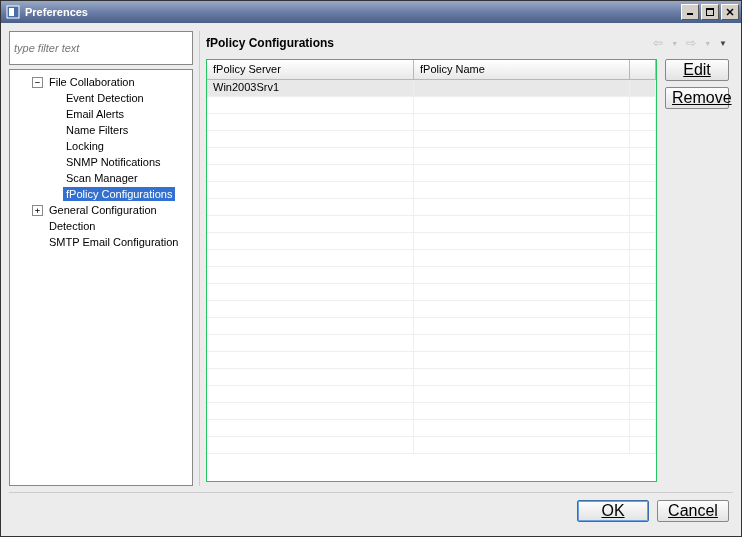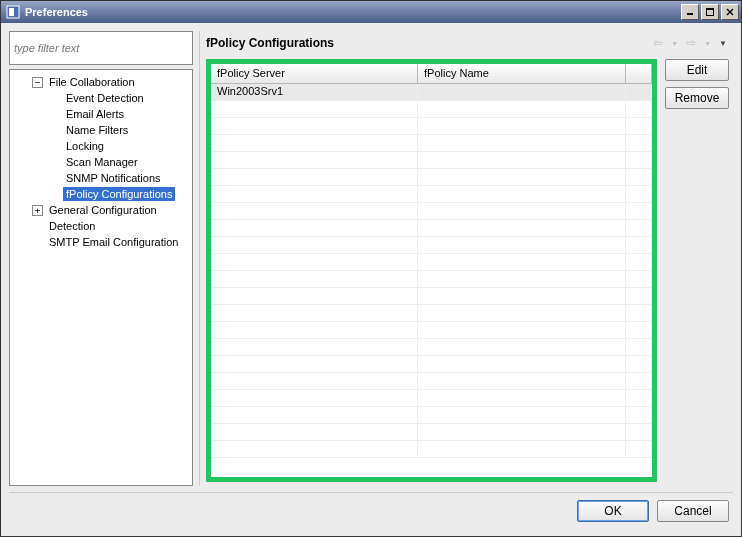--- a/index.html
+++ b/index.html
@@ -132,21 +132,21 @@
   }
   .arrow-btn.dark { color: #444; }
   .page-body {
     flex: 1;
     display: flex;
     gap: 8px;
     padding: 4px;
   }
   .table-wrap {
     flex: 1;
-    border: 5px solid #22c55e;
+    border: 1px solid #22c55e;
     background: #fff;
     display: flex;
     flex-direction: column;
     overflow: hidden;
   }
   .grid-header {
     display: flex;
     background: linear-gradient(to bottom, #fff, #e8e8e8);
     border-bottom: 1px solid #b8b8b8;
     height: 20px;
@@ -169,23 +169,24 @@
   .grid-row .cell {
     padding: 1px 6px;
     border-right: 1px solid #eee;
   }
   .side-buttons { width: 64px; display: flex; flex-direction: column; gap: 6px; }
   .btn {
     height: 22px;
     border: 1px solid #888;
     background: linear-gradient(to bottom, #fdfdfd, #e3e3e3);
     font-family: inherit;
-    font-size: 12px;
+    font-size: 16px;
     cursor: default;
     border-radius: 2px;
+    text-decoration: underline;
   }
   .bottom-buttons {
     height: 36px;
     border-top: 1px solid #ccc;
     margin-top: 6px;
     display: flex;
     justify-content: flex-end;
     align-items: center;
     gap: 8px;
     padding-right: 4px;
@@ -257,27 +258,27 @@
           <div class="tree-node">
             <span class="tree-spacer"></span>
               <span class="tree-spacer"></span>
               <span class="tree-line"></span>
             <span class="tree-label">Locking</span>
           </div>
           <div class="tree-node">
             <span class="tree-spacer"></span>
               <span class="tree-spacer"></span>
               <span class="tree-line"></span>
+            <span class="tree-label">SNMP Notifications</span>
+          </div>
+          <div class="tree-node">
+            <span class="tree-spacer"></span>
+              <span class="tree-spacer"></span>
+              <span class="tree-line"></span>
             <span class="tree-label">Scan Manager</span>
-          </div>
-          <div class="tree-node">
-            <span class="tree-spacer"></span>
-              <span class="tree-spacer"></span>
-              <span class="tree-line"></span>
-            <span class="tree-label">SNMP Notifications</span>
           </div>
           <div class="tree-node">
             <span class="tree-spacer"></span>
               <span class="tree-spacer"></span>
               <span class="tree-line"></span>
             <span class="tree-label selected">fPolicy Configurations</span>
           </div>
           <div class="tree-node">
             <span class="tree-spacer"></span>
             <span class="tree-toggle">+</span>

